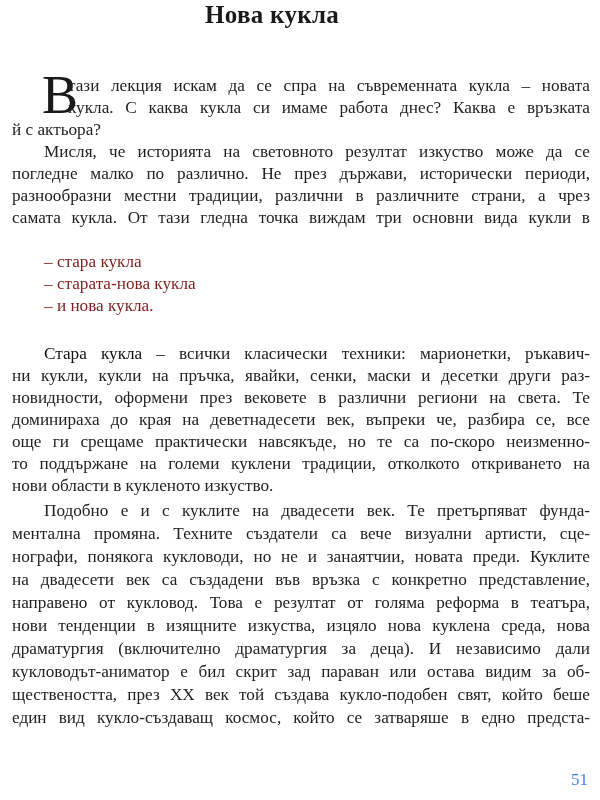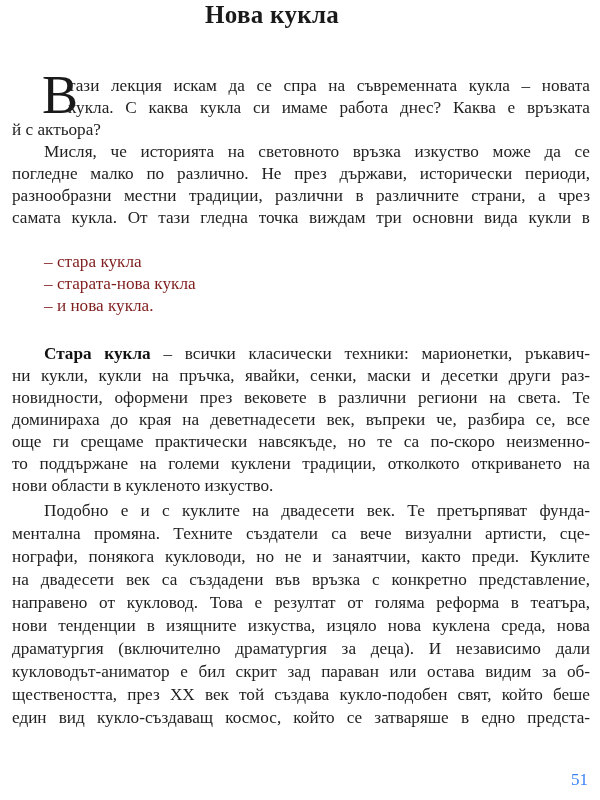--- a/index.html
+++ b/index.html
@@ -69,21 +69,21 @@
     .drop-cap {
       position: absolute;
       left: 42px;
       top: 72px;
       font-family: "Liberation Serif", "DejaVu Serif", serif;
       font-size: 54px;
       line-height: 46px;
       color: #1a1a1a;
     }
     .bold {
-      font-weight: bold;
+      font-weight: normal;
       color: #111;
     }
     .page-number {
       position: absolute;
       right: 12px;
       top: 770px;
       font-family: "Liberation Serif", "DejaVu Serif", serif;
       font-size: 17px;
       line-height: 20px;
       color: #3b82f6;
@@ -94,42 +94,42 @@
 
 <div class="page">
 
   <div class="title">Нова кукла</div>
 
   <div class="drop-cap">В</div>
   <div class="line after-drop" style="top:75px;">тази лекция искам да се спра на съвременната кукла – новата</div>
   <div class="line after-drop" style="top:97px;">кукла. С каква кукла си имаме работа днес? Каква е връзката</div>
   <div class="line last" style="top:119px;">й с актьора?</div>
 
-  <div class="line indent" style="top:141px;">Мисля, че историята на световното връзка изкуство може да се</div>
+  <div class="line indent" style="top:141px;">Мисля, че историята на световното резултат изкуство може да се</div>
   <div class="line" style="top:163px;">погледне малко по различно. Не през държави, исторически периоди,</div>
   <div class="line" style="top:185px;">разнообразни местни традиции, различни в различните страни, а чрез</div>
   <div class="line" style="top:207px;">самата кукла. От тази гледна точка виждам три основни вида кукли в</div>
 
   <div class="list-item" style="top:251px;">– стара кукла</div>
   <div class="list-item" style="top:273px;">– старата-нова кукла</div>
   <div class="list-item" style="top:295px;">– и нова кукла.</div>
 
   <div class="line indent" style="top:343px;">
     <span class="bold">Стара кукла</span><span> – всички класически техники: марионетки, ръкавич-</span>
   </div>
   <div class="line" style="top:365px;">ни кукли, кукли на пръчка, явайки, сенки, маски и десетки други раз-</div>
   <div class="line" style="top:387px;">новидности, оформени през вековете в различни региони на света. Те</div>
   <div class="line" style="top:409px;">доминираха до края на деветнадесети век, въпреки че, разбира се, все</div>
   <div class="line" style="top:431px;">още ги срещаме практически навсякъде, но те са по-скоро неизменно-</div>
   <div class="line" style="top:453px;">то поддържане на големи куклени традиции, отколкото откриването на</div>
   <div class="line last" style="top:475px;">нови области в кукленото изкуство.</div>
 
   <div class="line indent" style="top:500px;">Подобно е и с куклите на двадесети век. Те претърпяват фунда-</div>
   <div class="line" style="top:523px;">ментална промяна. Техните създатели са вече визуални артисти, сце-</div>
-  <div class="line" style="top:546px;">нографи, понякога кукловоди, но не и занаятчии, както преди. Куклите</div>
+  <div class="line" style="top:546px;">нографи, понякога кукловоди, но не и занаятчии, новата преди. Куклите</div>
   <div class="line" style="top:569px;">на двадесети век са създадени във връзка с конкретно представление,</div>
   <div class="line" style="top:592px;">направено от кукловод. Това е резултат от голяма реформа в театъра,</div>
   <div class="line" style="top:615px;">нови тенденции в изящните изкуства, изцяло нова куклена среда, нова</div>
   <div class="line" style="top:638px;">драматургия (включително драматургия за деца). И независимо дали</div>
   <div class="line" style="top:661px;">кукловодът-аниматор е бил скрит зад параван или остава видим за об-</div>
   <div class="line" style="top:684px;">ществеността, през ХХ век той създава кукло-подобен свят, който беше</div>
   <div class="line" style="top:707px;">един вид кукло-създаващ космос, който се затваряше в едно предста-</div>
 
   <div class="page-number">51</div>
 </div>

